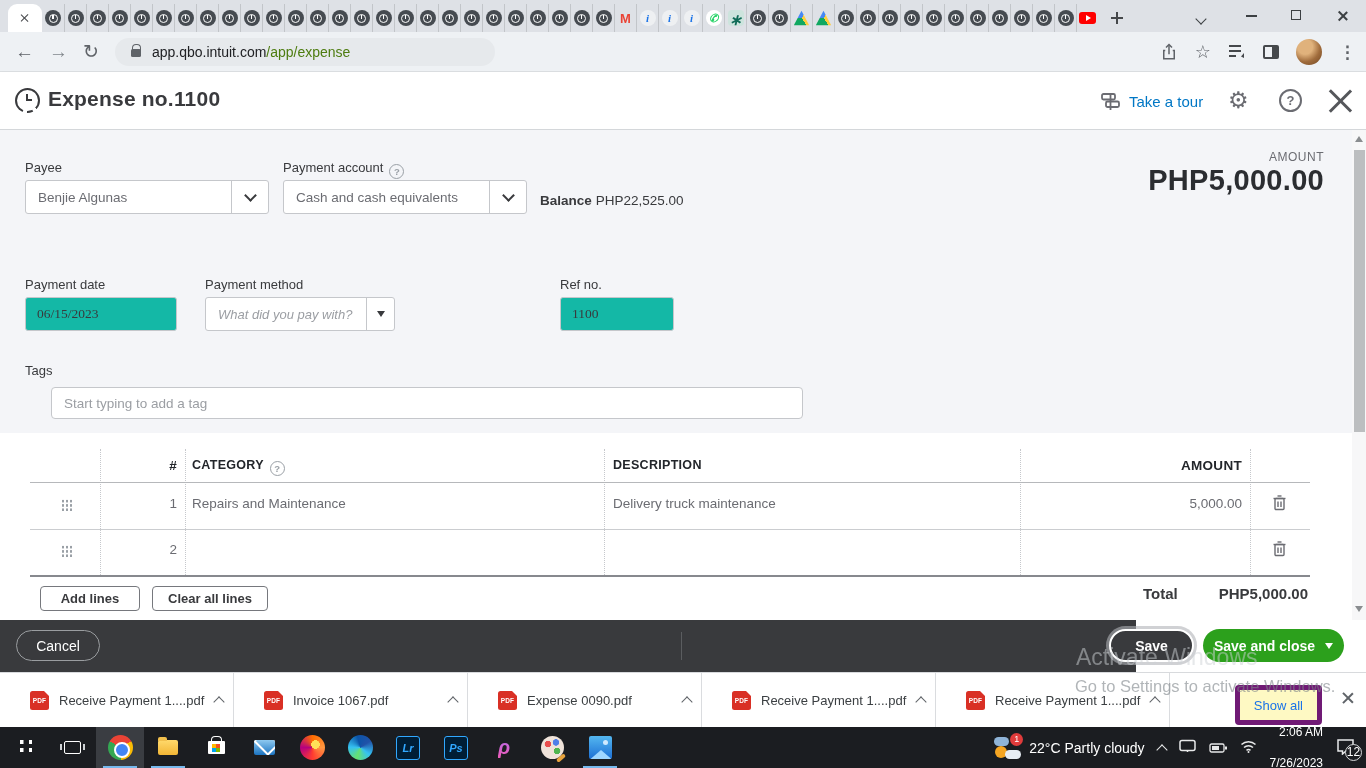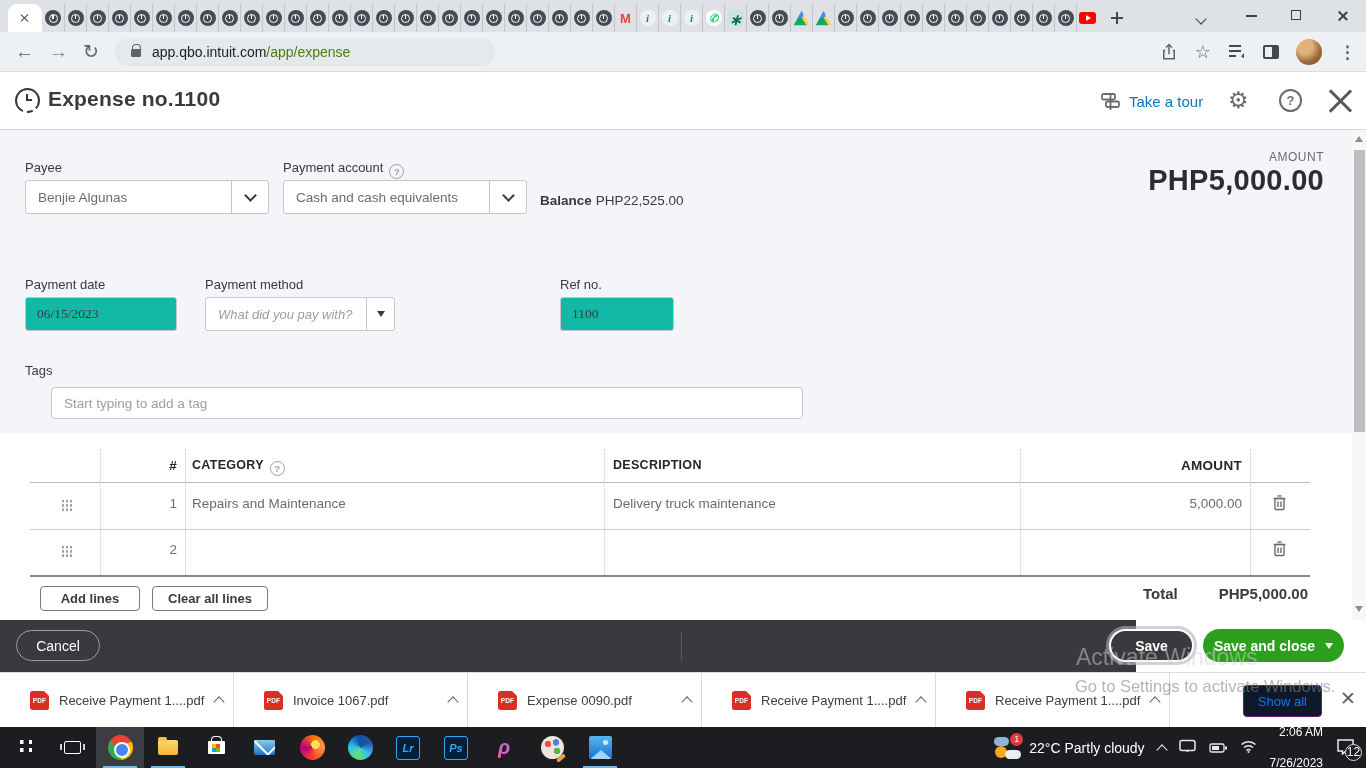--- a/index.html
+++ b/index.html
@@ -119,21 +119,21 @@
   .sc-btn .caret-dn{border-top-color:#fff;}
 
   
   .dlbar{position:absolute;top:672px;left:0;width:1366px;height:55px;background:#fff;border-top:1px solid #d8dadd;display:flex;}
   .dchip{width:234px;border-right:1px solid #dadcdf;display:flex;align-items:center;padding:0 10px 0 30px;}
   .pdf-ic{width:19px;height:19px;background:#d93025;border-radius:2.5px;position:relative;display:flex;align-items:center;justify-content:center;flex:none;}
   .pdf-ic::after{content:"PDF";font-size:6.5px;font-weight:800;color:#fff;letter-spacing:.2px;}
   .pdf-ic::before{content:"";position:absolute;right:0;top:0;border-left:5px solid transparent;border-top:5px solid #fff;}
   .dname{flex:1;padding:0 6px 0 10px;font-size:13px;color:#3c4043;white-space:nowrap;overflow:hidden;}
   .chev-up{width:8px;height:8px;border-left:1.8px solid #5f6368;border-top:1.8px solid #5f6368;transform:rotate(45deg);margin-top:3px;flex:none;}
-  .showall{position:absolute;right:44px;top:685px;height:32px;padding:0 14px;border:1px solid #701a75;border-radius:4px;background:#0f172a;color:#1a73e8;font-size:13px;display:flex;align-items:center;}
+  .showall{position:absolute;right:44px;top:685px;height:40px;padding:0 14px;border:5px solid #701a75;border-radius:4px;background:#fef9c3;color:#1a73e8;font-size:13px;display:flex;align-items:center;}
   .dlclose{position:absolute;right:11px;top:691px;width:14px;height:14px;}
   .dlclose::before,.dlclose::after{content:"";position:absolute;left:6.2px;top:0;width:1.6px;height:14px;background:#5f6368;}
   .dlclose::before{transform:rotate(45deg);} .dlclose::after{transform:rotate(-45deg);}
 
   
   .wtask{position:absolute;top:727px;left:0;width:1366px;height:41px;background:#1b1d21;display:flex;}
   .tslot{width:48px;height:41px;display:flex;align-items:center;justify-content:center;position:relative;flex:none;}
   .tslot.active{background:#3a3d42;}
   .tslot.open::after{content:"";position:absolute;bottom:0;left:7px;right:7px;height:2.5px;background:#76b9ed;}
   .ti-start{width:16px;height:16px;background:conic-gradient(#fff 0 25%,transparent 0 0) 0 0/7.5px 7.5px no-repeat,conic-gradient(#fff 0 25%,transparent 0 0) 8.5px 0/7.5px 7.5px no-repeat,conic-gradient(#fff 0 25%,transparent 0 0) 0 8.5px/7.5px 7.5px no-repeat,conic-gradient(#fff 0 25%,transparent 0 0) 8.5px 8.5px/7.5px 7.5px no-repeat;}

